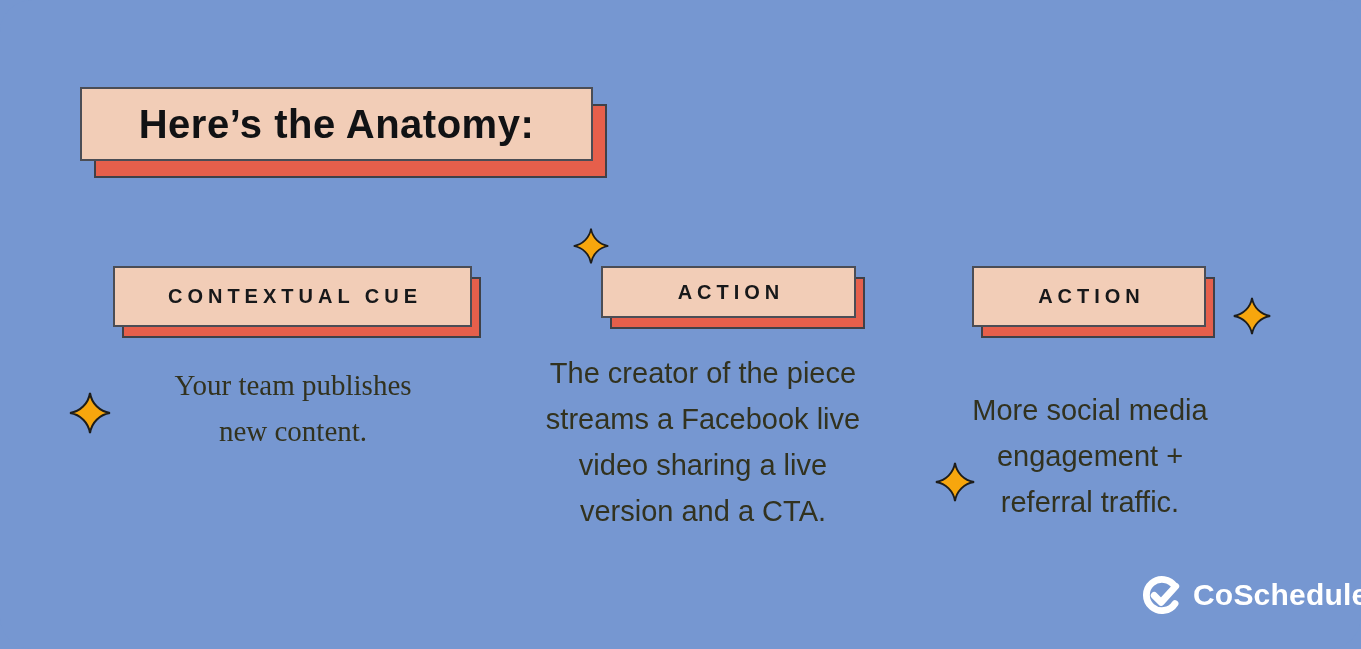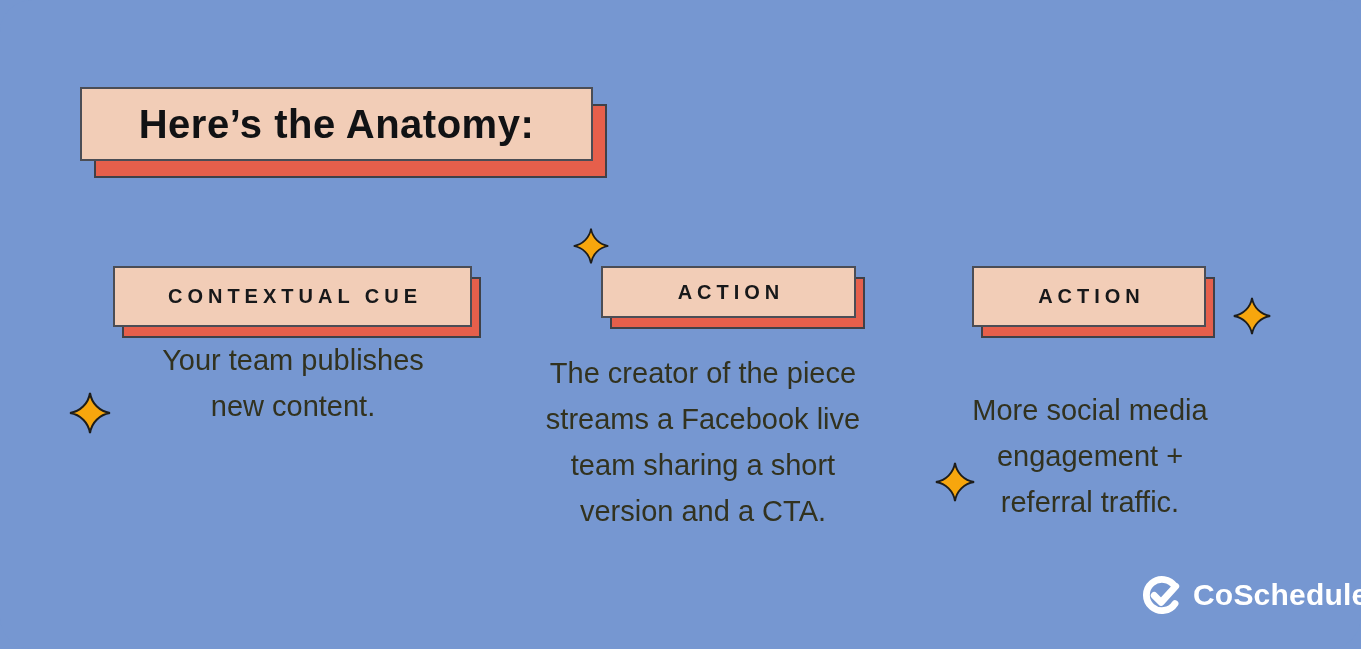--- a/index.html
+++ b/index.html
@@ -62,21 +62,21 @@
 
   
   .step-desc {
     position: absolute;
     text-align: center;
     font-size: 29px;
     line-height: 46px;
     color: #32321f;
     white-space: pre-line;
   }
-  .step-desc-1 { left: 83px;  top: 337px; width: 420px; }
+  .step-desc-1 { left: 83px;  top: 362px; width: 420px; font-family: Liberation Serif, serif; }
   .step-desc-2 { left: 503px; top: 350px; width: 400px; }
   .step-desc-3 { left: 900px; top: 350px; width: 380px; margin-top: 37px; }
 
   
   .sparkle { position: absolute; }
   .sparkle-1 { left: 68px;   top: 391px; width: 44px; height: 44px; }
   .sparkle-2 { left: 572px;  top: 227px; width: 38px; height: 38px; }
   .sparkle-3 { left: 1232px; top: 296px; width: 40px; height: 40px; }
   .sparkle-4 { left: 934px;  top: 461px; width: 42px; height: 42px; }
 
@@ -119,21 +119,21 @@
 new content.</div>
 
   <div class="box-group step-box step-box-2">
     <div class="box-shadow-layer"></div>
     <div class="box-face">
       <span class="step-header">ACTION</span>
     </div>
   </div>
   <div class="step-desc step-desc-2">The creator of the piece
 streams a Facebook live
-team sharing a short
+video sharing a live
 version and a CTA.</div>
 
   <div class="box-group step-box step-box-3">
     <div class="box-shadow-layer"></div>
     <div class="box-face">
       <span class="step-header">ACTION</span>
     </div>
   </div>
   <div class="step-desc step-desc-3">More social media
 engagement +

